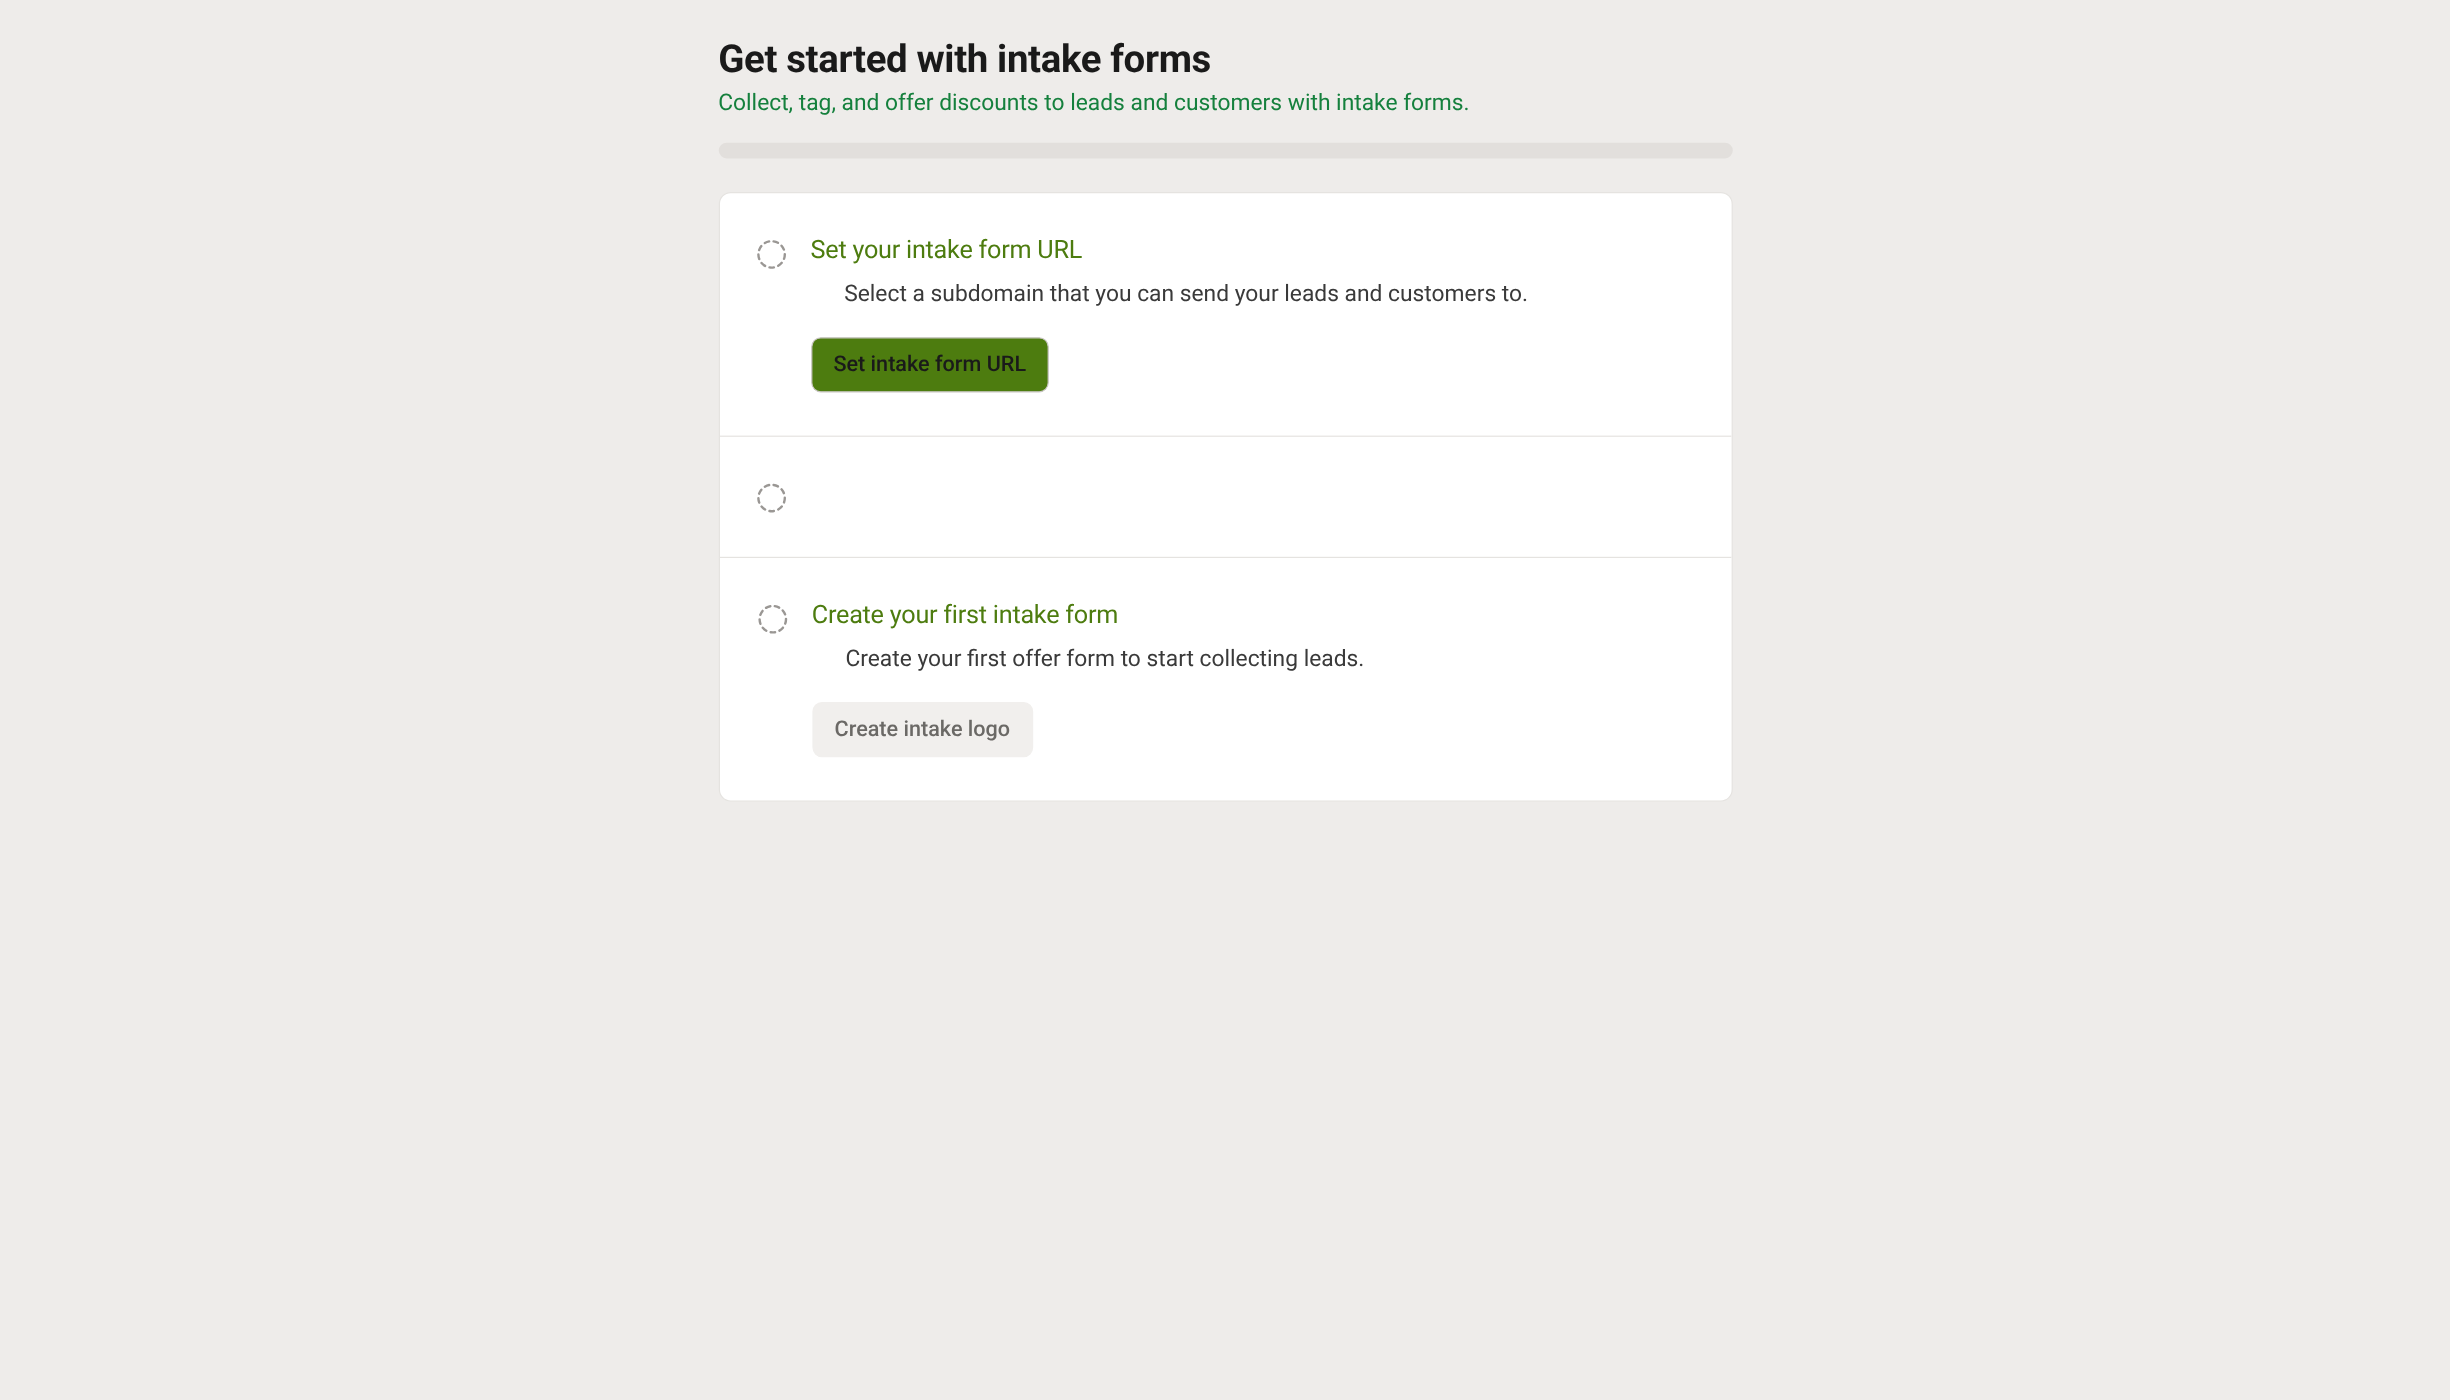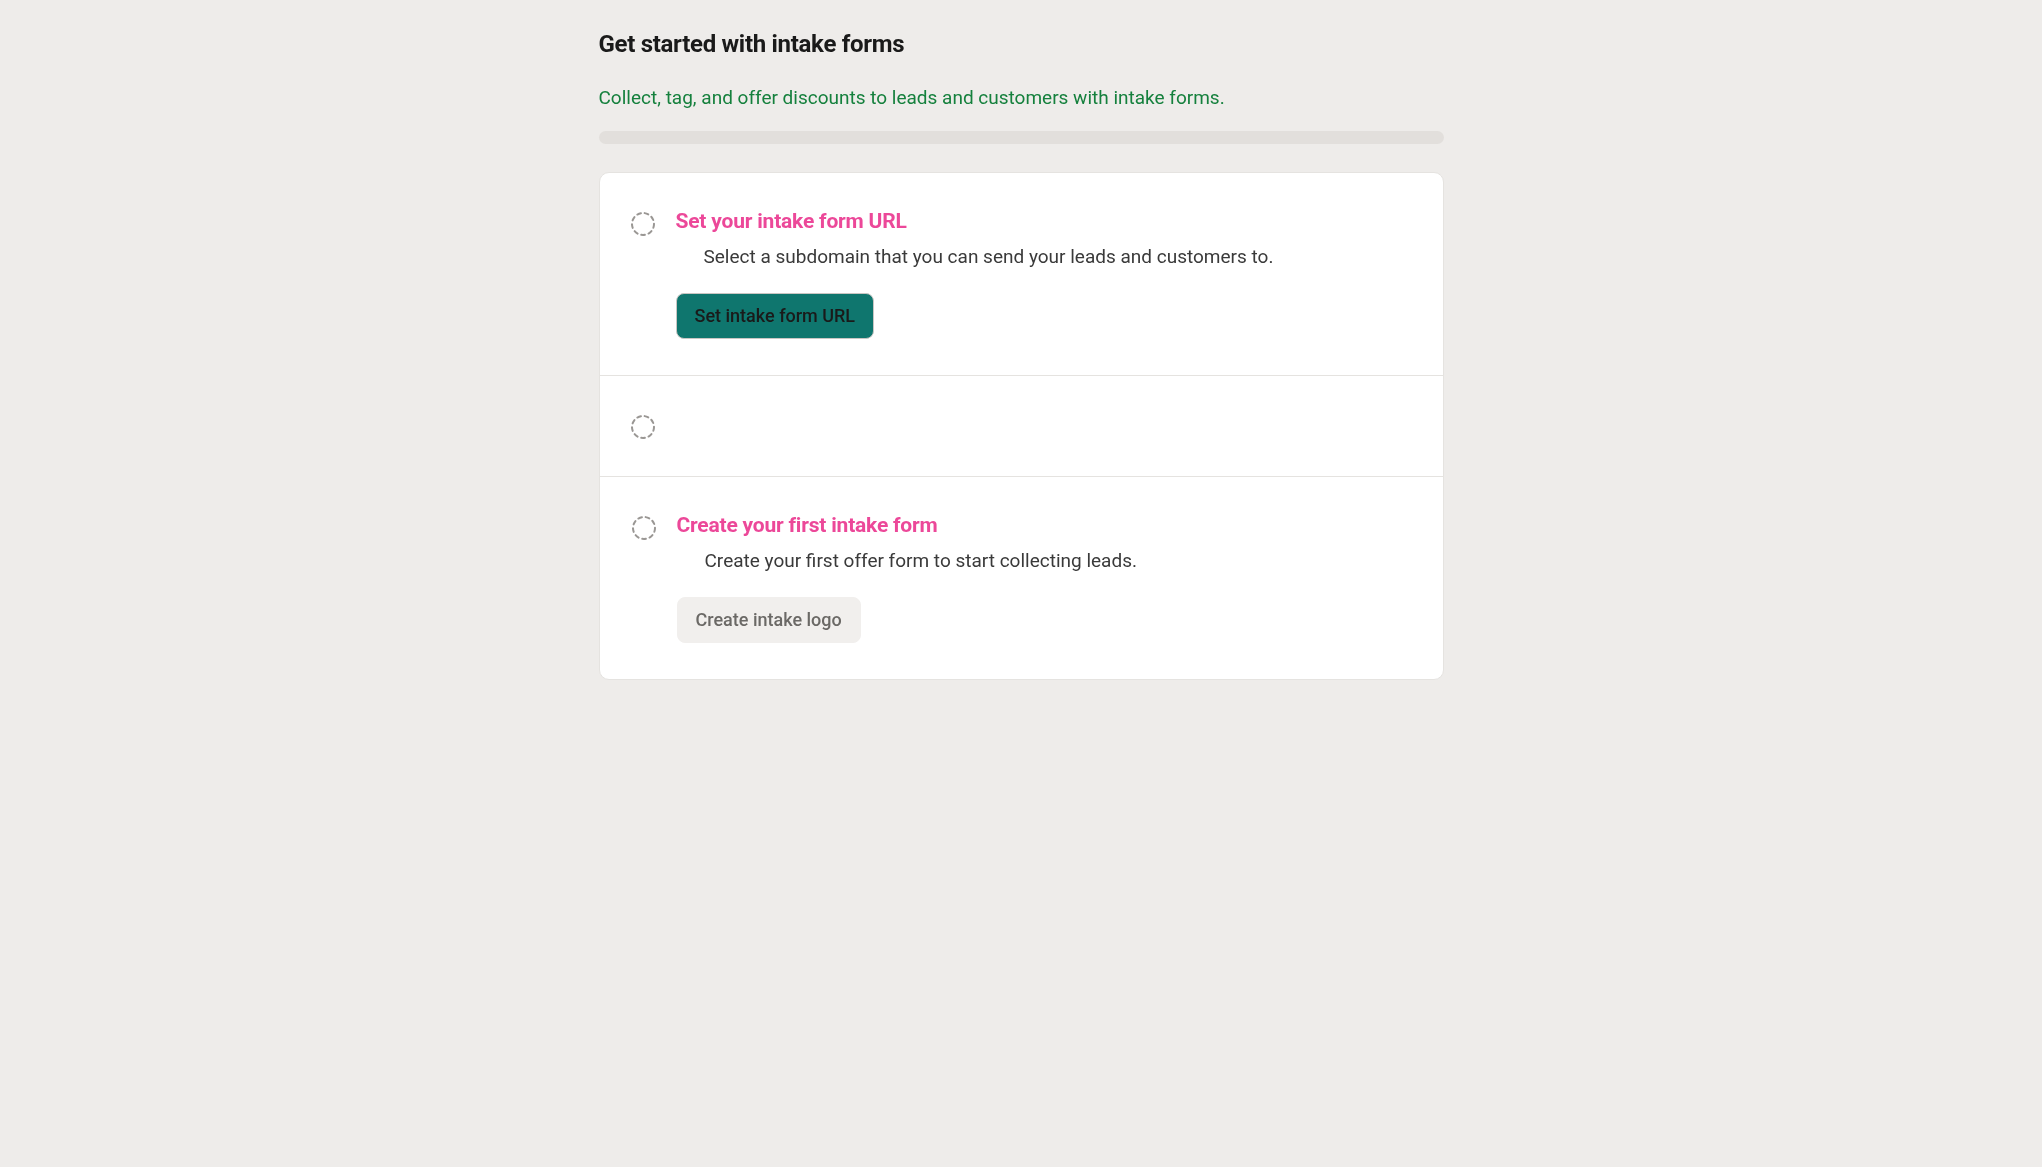--- a/index.html
+++ b/index.html
@@ -18,24 +18,24 @@
     .container {
       max-width: 845px;
       margin: 0 auto;
     }
     
     .header {
       margin-bottom: 18px;
     }
     
     .page-title {
-      font-size: 24px;
+      font-size: 32px;
       font-weight: 700;
       color: #1a1a1a;
-      margin-bottom: 26px;
+      margin-bottom: 4px;
       letter-spacing: -0.3px;
     }
     
     .page-subtitle {
       font-size: 19px;
       color: #15803d;
       line-height: 1.5;
     }
     
     .progress-bar {
@@ -70,22 +70,22 @@
       height: 26px;
       margin-top: 2px;
     }
     
     .step-content {
       flex: 1;
     }
     
     .step-title {
       font-size: 21px;
-      font-weight: 700;
-      color: #ec4899;
+      font-weight: 400;
+      color: #4d7c0f;
       margin-bottom: 10px;
       letter-spacing: -0.2px;
     }
     
     .step-description {
       font-size: 19px;
       color: #3a3a3a;
       margin-bottom: 22px;
       line-height: 1.5;
       margin-left: 28px;
@@ -96,21 +96,21 @@
       padding: 11px 18px;
       font-size: 18px;
       font-weight: 500;
       border-radius: 8px;
       cursor: pointer;
       font-family: inherit;
       line-height: 1.2;
     }
     
     .step-button.primary {
-      background-color: #0f766e;
+      background-color: #4d7c0f;
       color: #1a1a1a;
       border: 1px solid #c9c6c3;
     }
     
     .step-button.disabled {
       background-color: #f1efed;
       color: #6b6966;
       border: 1px solid #f1efed;
       cursor: default;
     }

